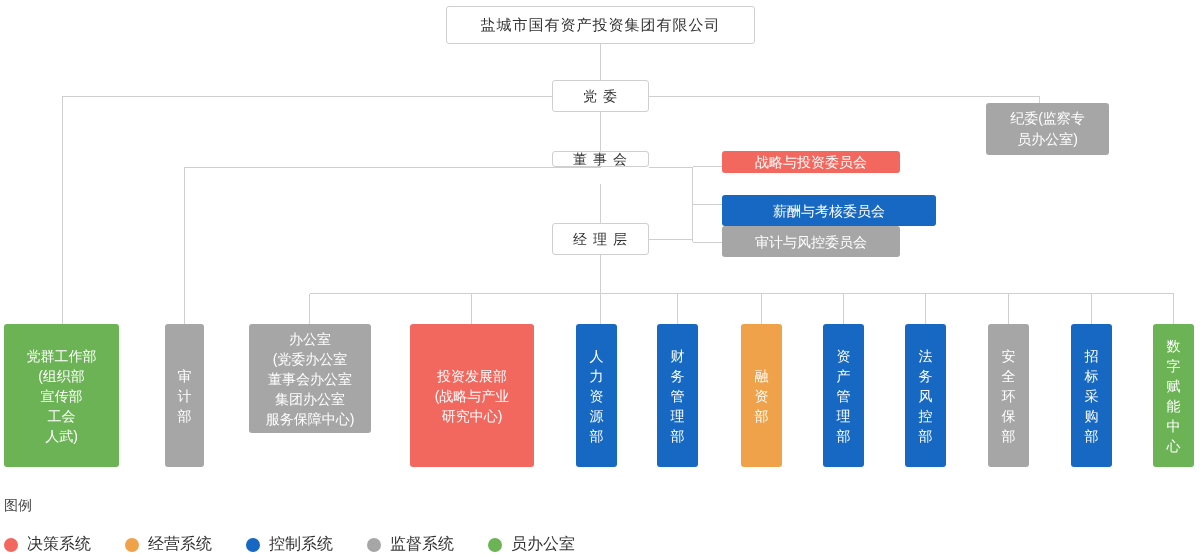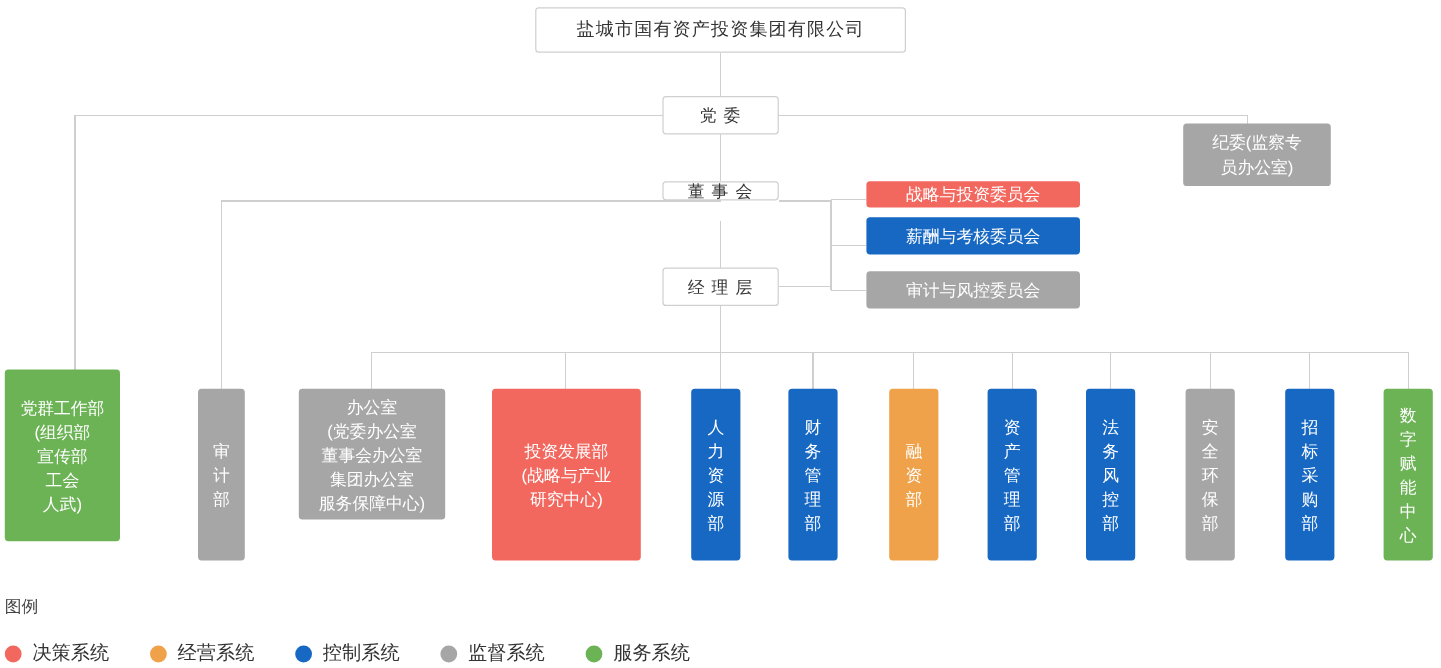--- a/index.html
+++ b/index.html
@@ -106,24 +106,24 @@
   <div class="node plain" style="left:552px;top:80px;width:97px;height:32px;">党 委</div>
 
   <div class="node plain" style="left:552px;top:151px;width:97px;height:16px;">董 事 会</div>
 
   <div class="node plain" style="left:552px;top:223px;width:97px;height:32px;">经 理 层</div>
 
   <div class="node gray" style="left:966px;top:103px;width:123px;height:52px;line-height:21px;margin-left:20px;">纪委(监察专
 员办公室)</div>
 
   <div class="node red committee" style="left:722px;top:151px;width:178px;height:22px;">战略与投资委员会</div>
-  <div class="node blue committee" style="left:722px;top:181px;width:178px;height:31px;">薪酬与考核委员会</div>
+  <div class="node blue committee" style="left:722px;top:195px;width:214px;height:31px;">薪酬与考核委员会</div>
   <div class="node gray committee" style="left:722px;top:226px;width:178px;height:31px;">审计与风控委员会</div>
 
-  <div class="node green" style="left:4px;top:308px;width:96px;height:143px;">党群工作部
+  <div class="node green" style="left:4px;top:324px;width:115px;height:143px;">党群工作部
 (组织部
 宣传部
 工会
 人武)</div>
 
   <div class="node gray" style="left:165px;top:324px;width:39px;height:143px;">审
 计
 部</div>
 
   <div class="node gray" style="left:249px;top:324px;width:122px;height:109px;">办公室
@@ -197,17 +197,17 @@
     <div class="legend-item">
       <span class="legend-dot" style="background:#1668c3;"></span>
       <span class="legend-label">控制系统</span>
     </div>
     <div class="legend-item">
       <span class="legend-dot" style="background:#a6a6a6;"></span>
       <span class="legend-label">监督系统</span>
     </div>
     <div class="legend-item">
       <span class="legend-dot" style="background:#6cb356;"></span>
-      <span class="legend-label">服务系统</span>
+      <span class="legend-label">员办公室</span>
     </div>
   </div>
 
 </div>
 
 </body></html>

